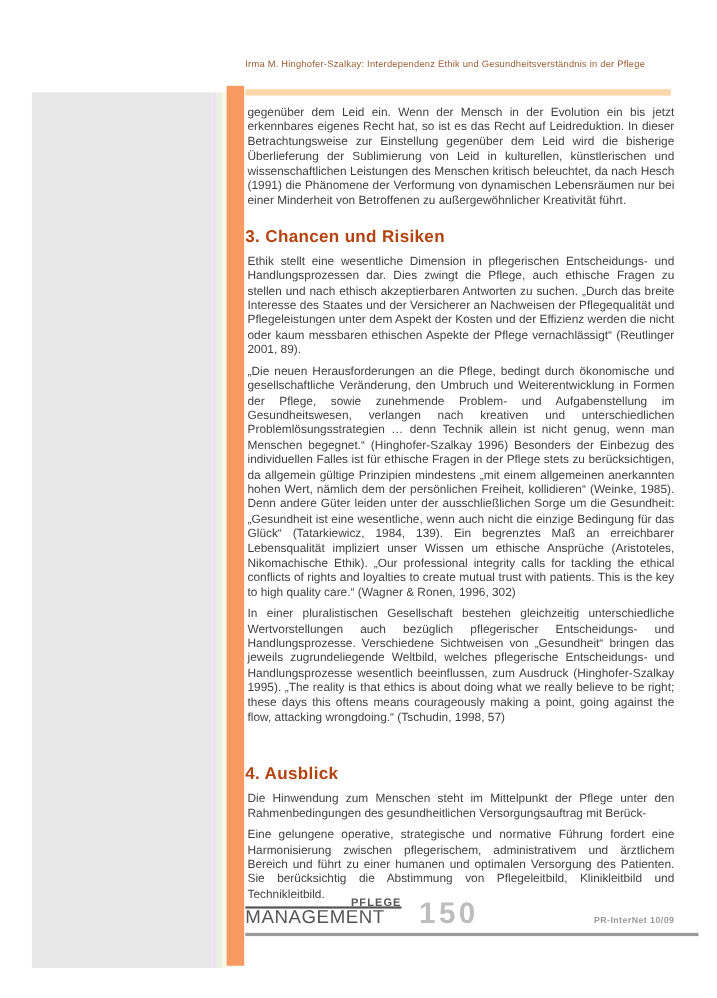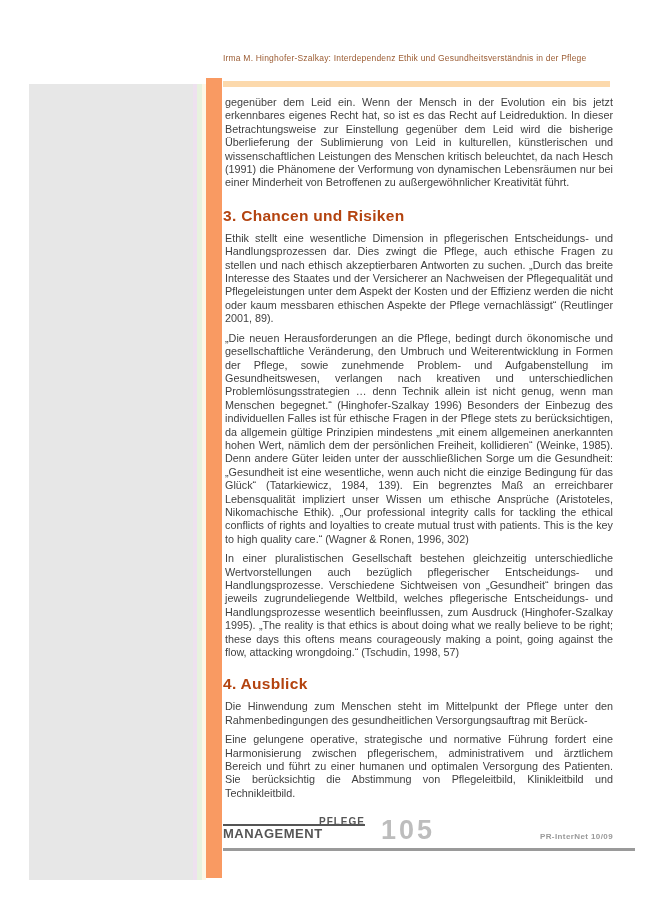--- a/index.html
+++ b/index.html
@@ -44,28 +44,28 @@
     font-size:10.8px;line-height:13.4px;
     text-align:justify;
     hyphens:auto;-webkit-hyphens:auto;
   }
   h2.sec{
     margin:17px 0 8px 0;
     font-size:15.5px;line-height:17px;
     color:var(--heading_color);
     letter-spacing:.3px;
   }
-  h2.sec-ausblick{margin-top:16px;}
+  h2.sec-ausblick{margin-top:36px;}
 
   .footer{position:absolute;left:223px;top:814px;width:412px;height:42px;}
   .footer-rule{position:absolute;left:0;bottom:5px;width:100%;height:3px;background:var(--rule_gray);}
   .logo{position:absolute;left:0;top:2px;width:142px;color:var(--footer_gray);}
   .logo-line{position:absolute;left:0;right:0;top:8px;height:2px;background:var(--footer_gray);}
   .logo-top{position:relative;text-align:right;font-weight:bold;font-size:10px;letter-spacing:1px;line-height:11px;}
-  .logo-bottom{position:relative;font-weight:bold;font-size:13px;letter-spacing:.5px;line-height:14px;}
+  .logo-bottom{position:relative;font-weight:normal;font-size:17px;letter-spacing:.5px;line-height:14px;}
   .page-number{
     position:absolute;left:158px;top:1px;
     font-size:27px;font-weight:bold;letter-spacing:3px;
     color:var(--pagenum_gray);
   }
   .issue{
     position:absolute;right:22px;top:18px;
     font-size:8px;font-weight:bold;letter-spacing:.4px;
     color:var(--issue_gray);
   }
@@ -98,16 +98,16 @@
     <p>Eine gelungene operative, strategische und normative Führung fordert eine Harmonisierung zwischen pflegerischem, administrativem und ärztlichem Bereich und führt zu einer humanen und optimalen Versorgung des Patienten. Sie berücksichtig die Abstimmung von Pflegeleitbild, Klinikleitbild und Technikleitbild.</p>
   </div>
 </div>
 
 <div class="footer">
   <div class="logo">
     <div class="logo-line"></div>
     <div class="logo-top">PFLEGE</div>
     <div class="logo-bottom">MANAGEMENT</div>
   </div>
-  <div class="page-number">105</div>
+  <div class="page-number">150</div>
   <div class="issue">PR-InterNet 10/09</div>
   <div class="footer-rule"></div>
 </div>
 
 </body></html>

